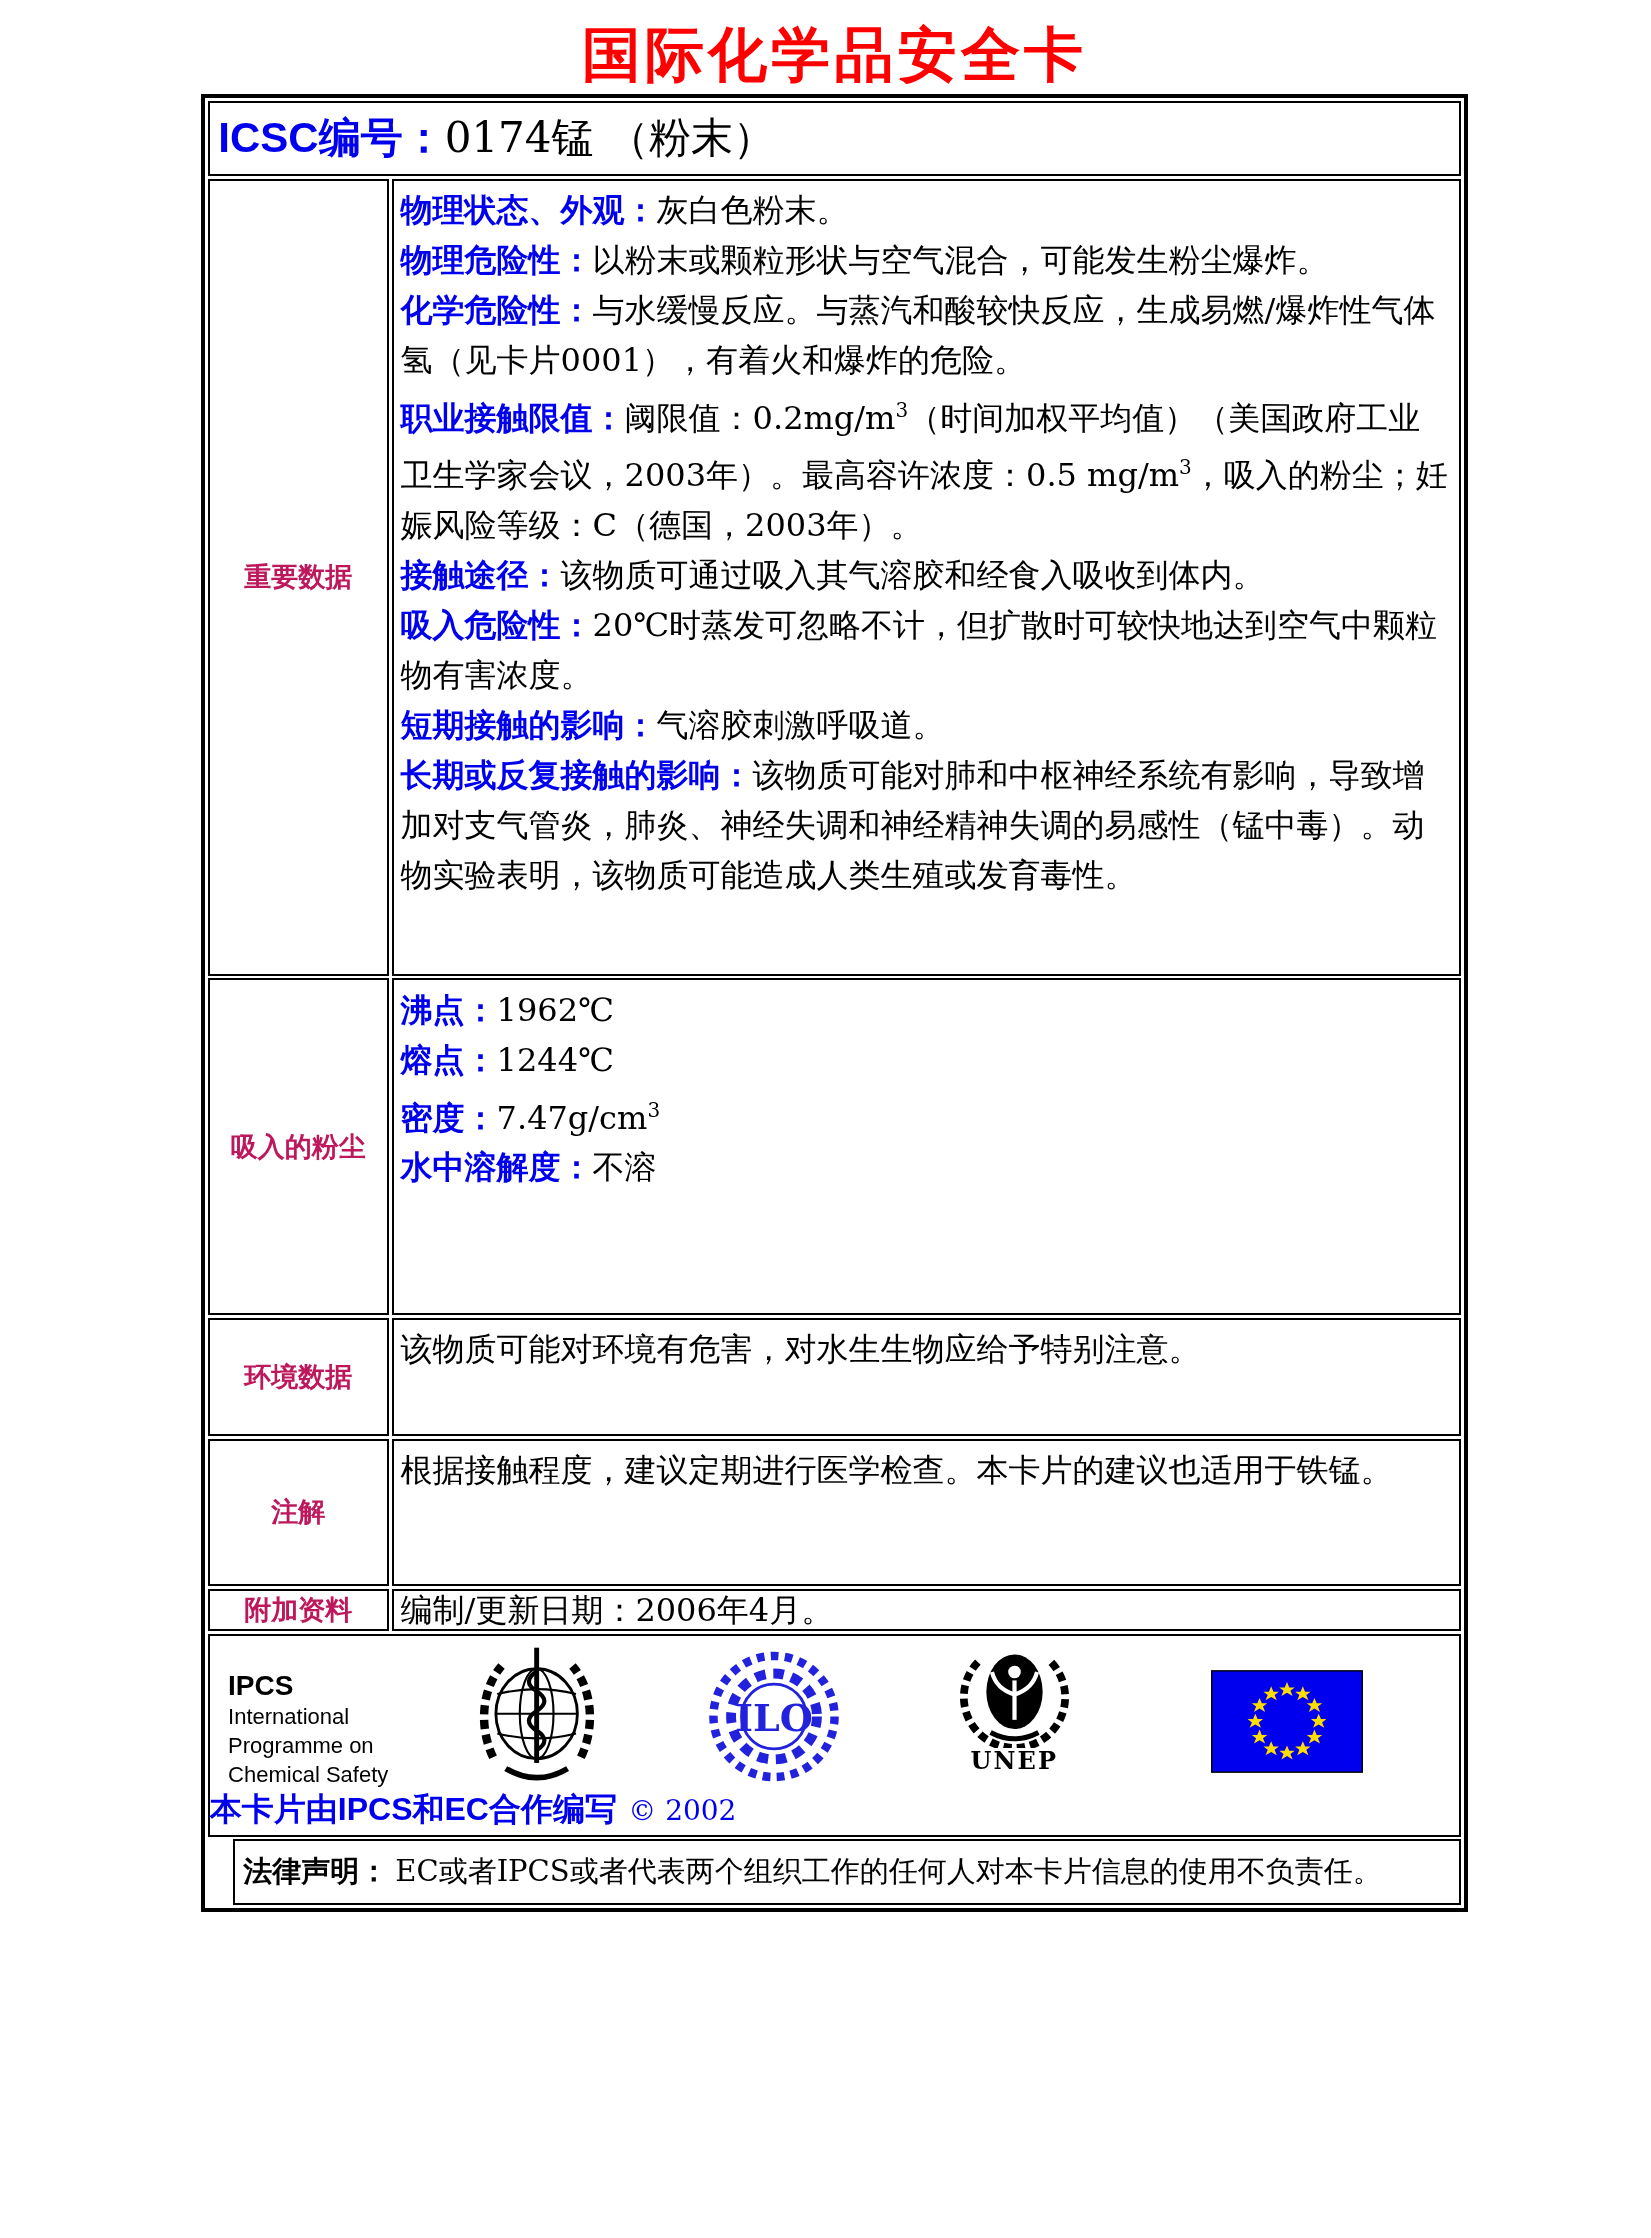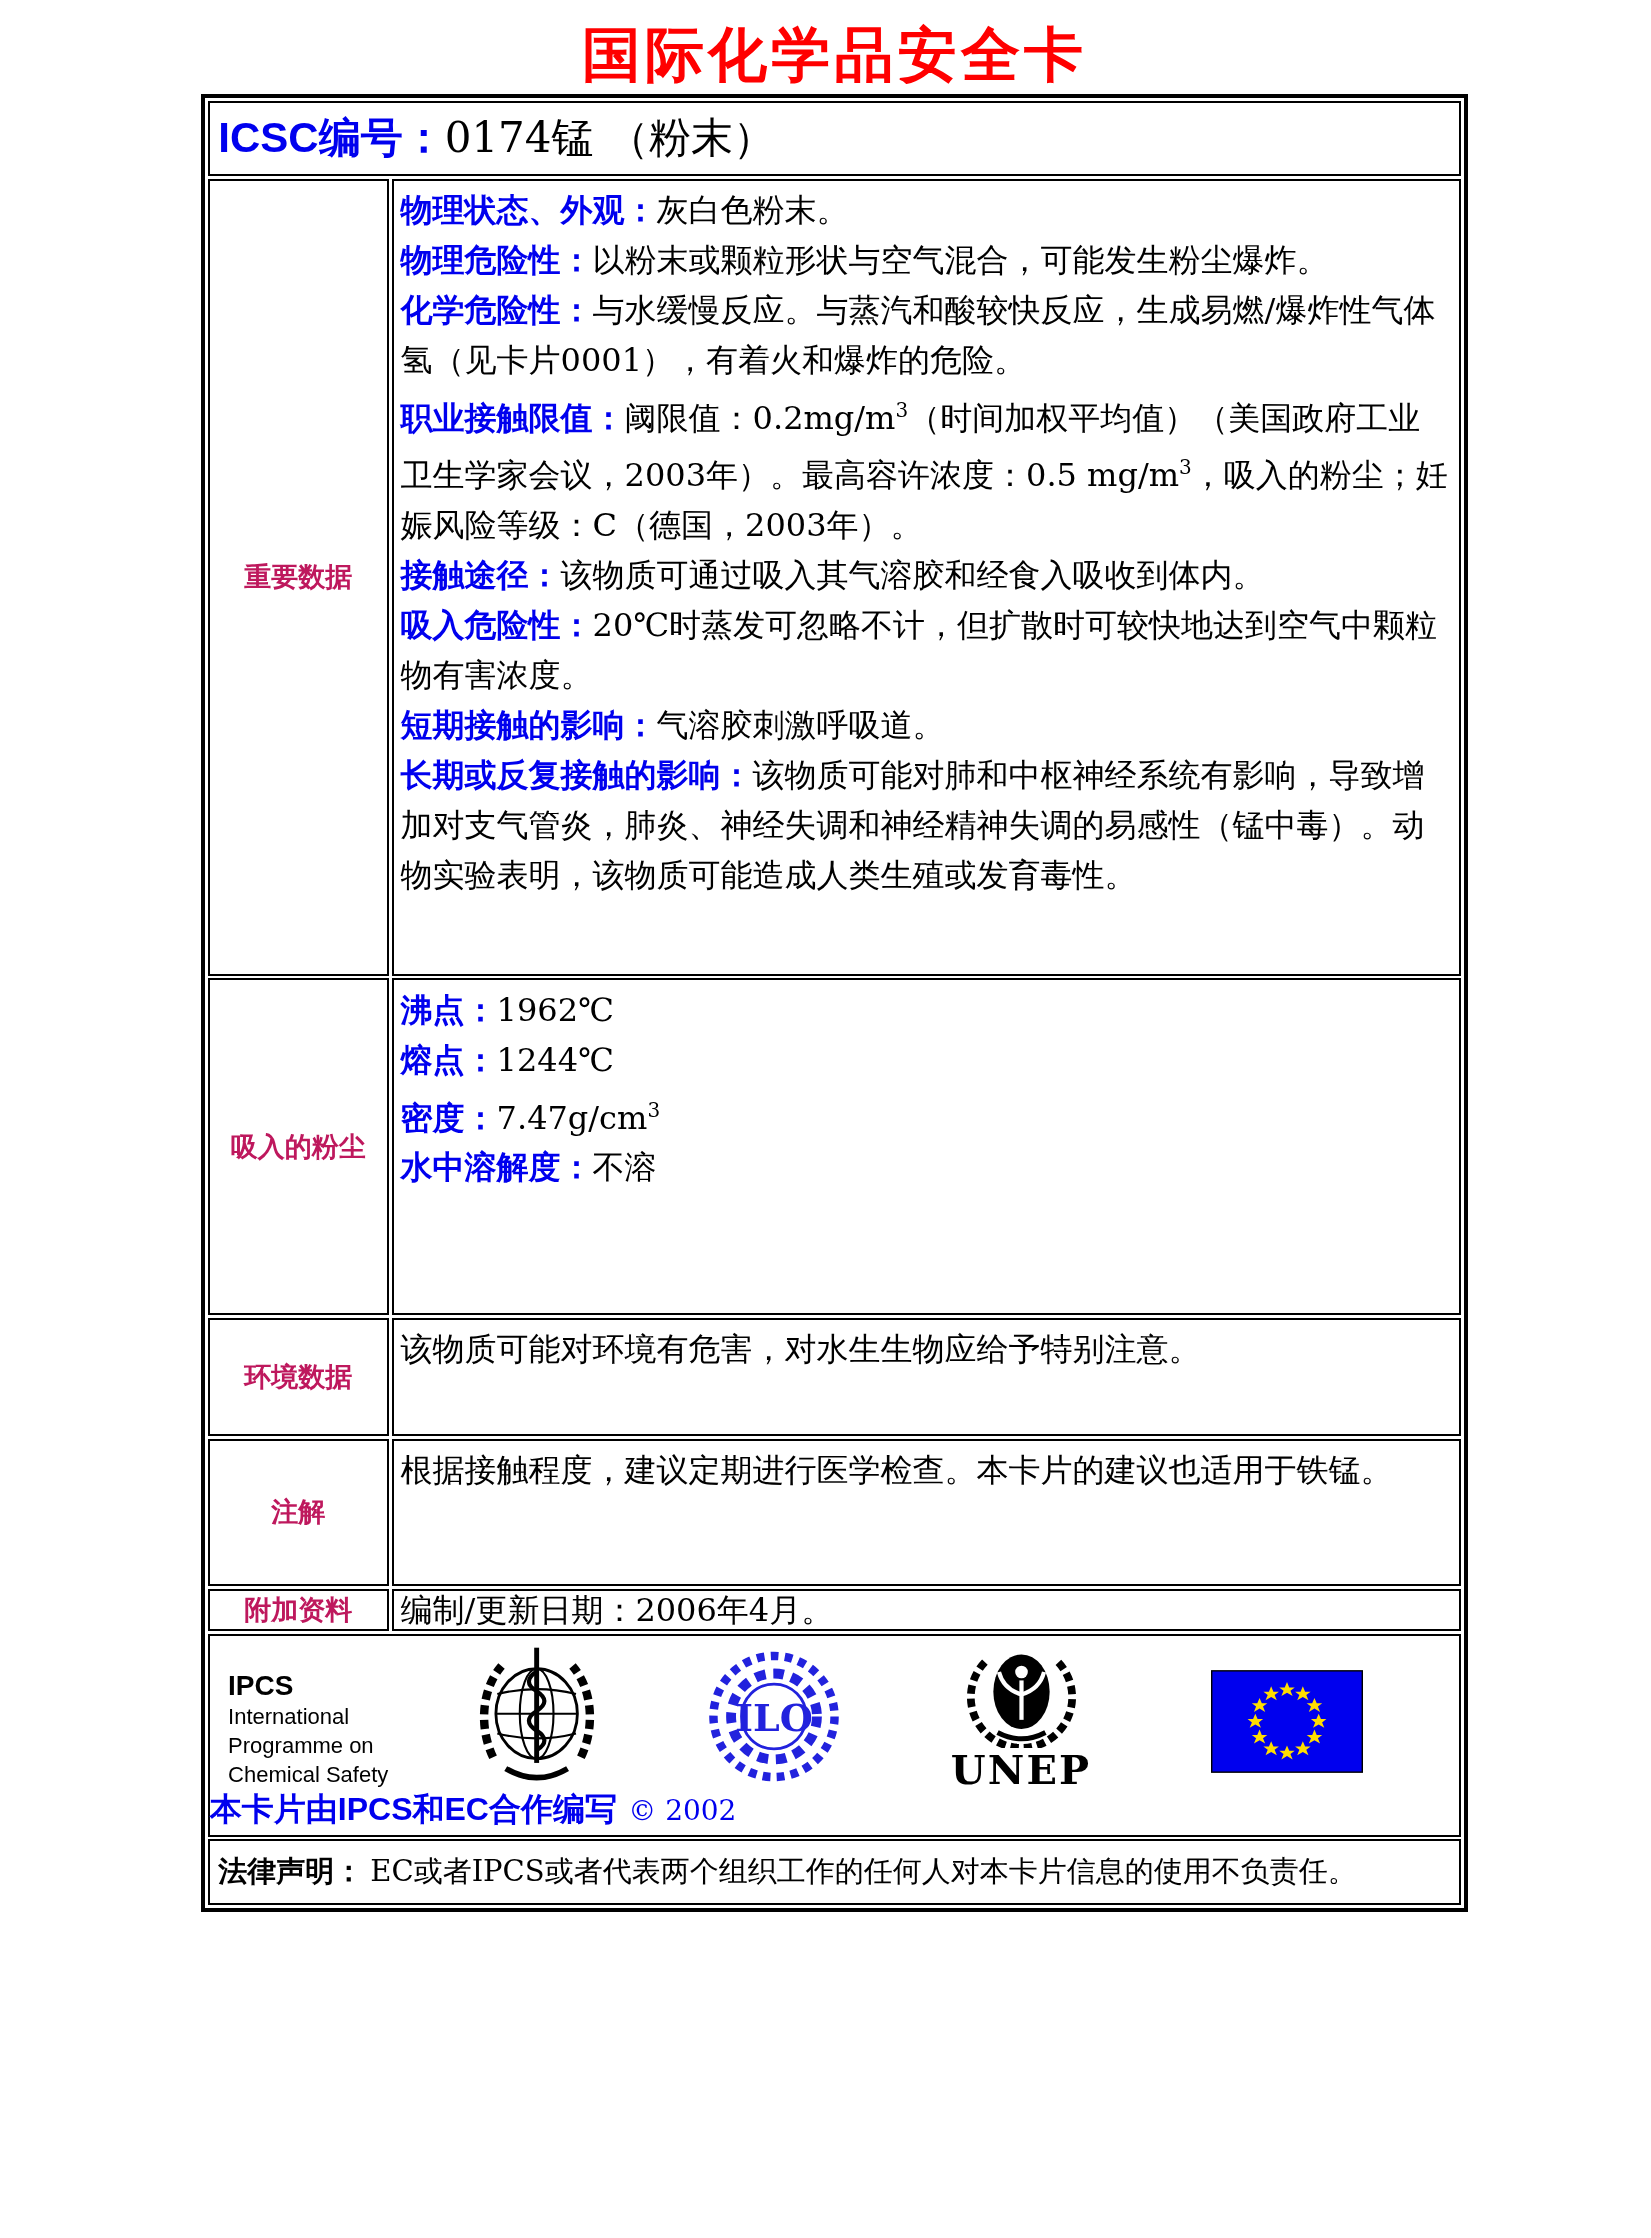--- a/index.html
+++ b/index.html
@@ -44,21 +44,21 @@
   }
   sup { font-size:20px; }
 
   .r-head   { height:75px; }
   .r-imp    { height:797px; }
   .r-phys   { height:337px; }
   .r-env    { height:118px; }
   .r-notes  { height:147px; }
   .r-add    { height:42px; }
   .r-logos  { height:203px; }
-  .r-legal  { height:66px; }
+  .r-legal  { height:66px;margin-left:25px; }
 
   .head-cell {
     flex:1; display:flex; align-items:center;
     padding:0 8.5px; font-size:42px;
   }
   .add-cell { display:flex; align-items:center; padding:0 7px; }
 
   .phys-line { white-space:nowrap; }
 
   
@@ -68,21 +68,21 @@
     font-family:"Liberation Sans",sans-serif; color:#000;
   }
   .ipcs-acronym { font-size:28px; font-weight:bold; margin-bottom:0; }
   .ipcs-line    { font-size:22px; line-height:29px; }
 
   .who-logo  { position:absolute; left:262px;  top:7px; }
   .ilo-logo  { position:absolute; left:495px;  top:15.5px; }
   .unep-logo { position:absolute; left:741px; top:5.6px; text-align:center; }
   .unep-caption {
     font-family:"DejaVu Serif","Liberation Serif",serif;
-    font-weight:bold; font-size:40px; letter-spacing:2.1px; margin-top:-5.6px;
+    font-weight:bold; font-size:24px; letter-spacing:2.1px; margin-top:-5.6px;
     color:#000;
   }
   .eu-flag { position:absolute; left:1001px; top:34px; }
 
   .credit-line {
     position:absolute; left:0; right:0; bottom:2.8px;
     color:#0000ee; font-size:32px; white-space:nowrap;
   }
   .credit-main { font-family:"Liberation Sans",sans-serif; font-weight:bold; }
   .credit-year {

